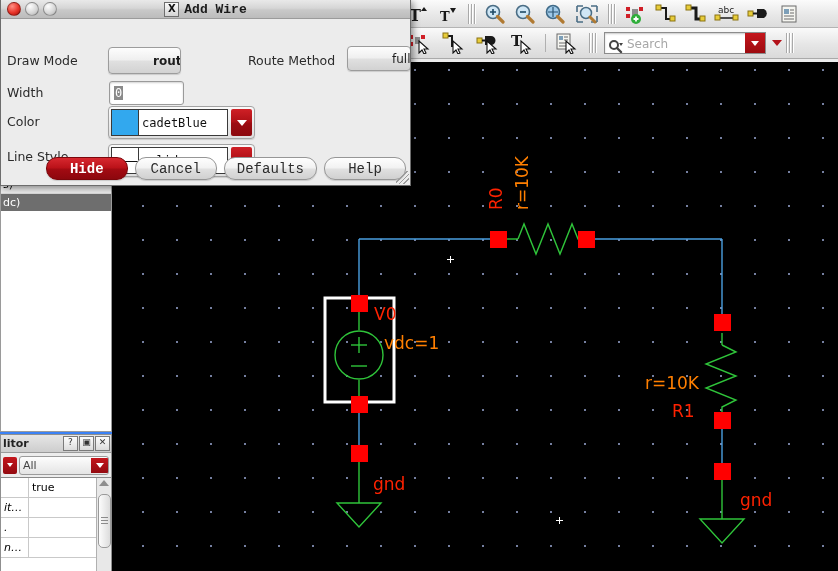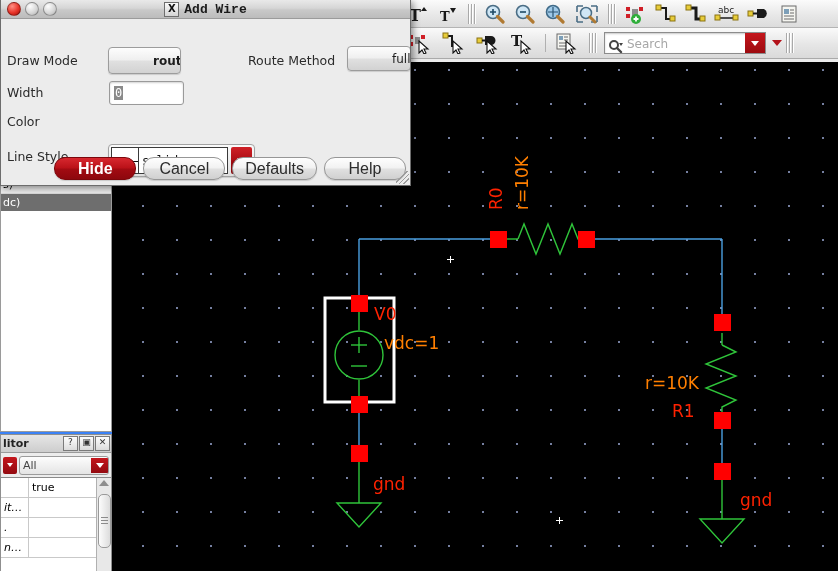--- a/index.html
+++ b/index.html
@@ -369,23 +369,23 @@
   .dlg-buttons {
     position: absolute; right: 4px; bottom: 5px;
     display: flex; align-items: center; gap: 7px;
   }
   .btn {
     height: 21px; min-width: 56px;
     padding: 0 12px;
     border-radius: 11px;
     border: 1px solid #969696;
     background: linear-gradient(to bottom,#fefefe 0%,#f2f2f2 46%,#e0e0e0 54%,#d0d0d0 100%);
-    font-size: 16px; color: #2c2c2c;
+    font-size: 14px; color: #2c2c2c;
     display: flex; align-items: center; justify-content: center;
-    font-family: Liberation Sans, sans-serif;
+    font-family: Liberation Mono, monospace;
     box-shadow: 0 1px 1px rgba(0,0,0,.15);
   }
   .btn.primary {
     background: linear-gradient(to bottom,#d7282f 0%,#bb1219 46%,#a20b12 54%,#8d070d 100%);
     border: 1px solid #7c060b;
     color: #fff; font-weight: bold;
   }
   .resize-grip {
     position: absolute; right: 1px; bottom: 1px;
     width: 13px; height: 13px;
@@ -733,20 +733,29 @@
         <span class="tri"></span>
       </span>
     </div>
 
     <span class="field-label" style="left:6px; top:66px;">Width</span>
     <div class="entry" style="left:108px; top:62px; width:69px; height:22px;">
       <span class="caret-val">0</span>
     </div>
 
     <span class="field-label" style="left:6px; top:95px;">Color</span>
+    <div class="swatch-combo" style="left:107px; top:87px; width:141px; height:27px;">
+      <span class="swatch-inner">
+        <span class="swatch-box" style="background:#32a8ee;"></span>
+        <span class="swatch-name">cadetBlue</span>
+      </span>
+      <span class="swatch-arrow">
+        <span class="tri"></span>
+      </span>
+    </div>
 
     <span class="field-label" style="left:6px; top:130px;">Line Style</span>
     <div class="swatch-combo" style="left:107px; top:125px; width:141px; height:27px;">
       <span class="swatch-inner">
         <span class="linestyle-glyph"></span>
         <span class="swatch-name">solid</span>
       </span>
       <span class="swatch-arrow">
         <span class="tri"></span>
       </span>

